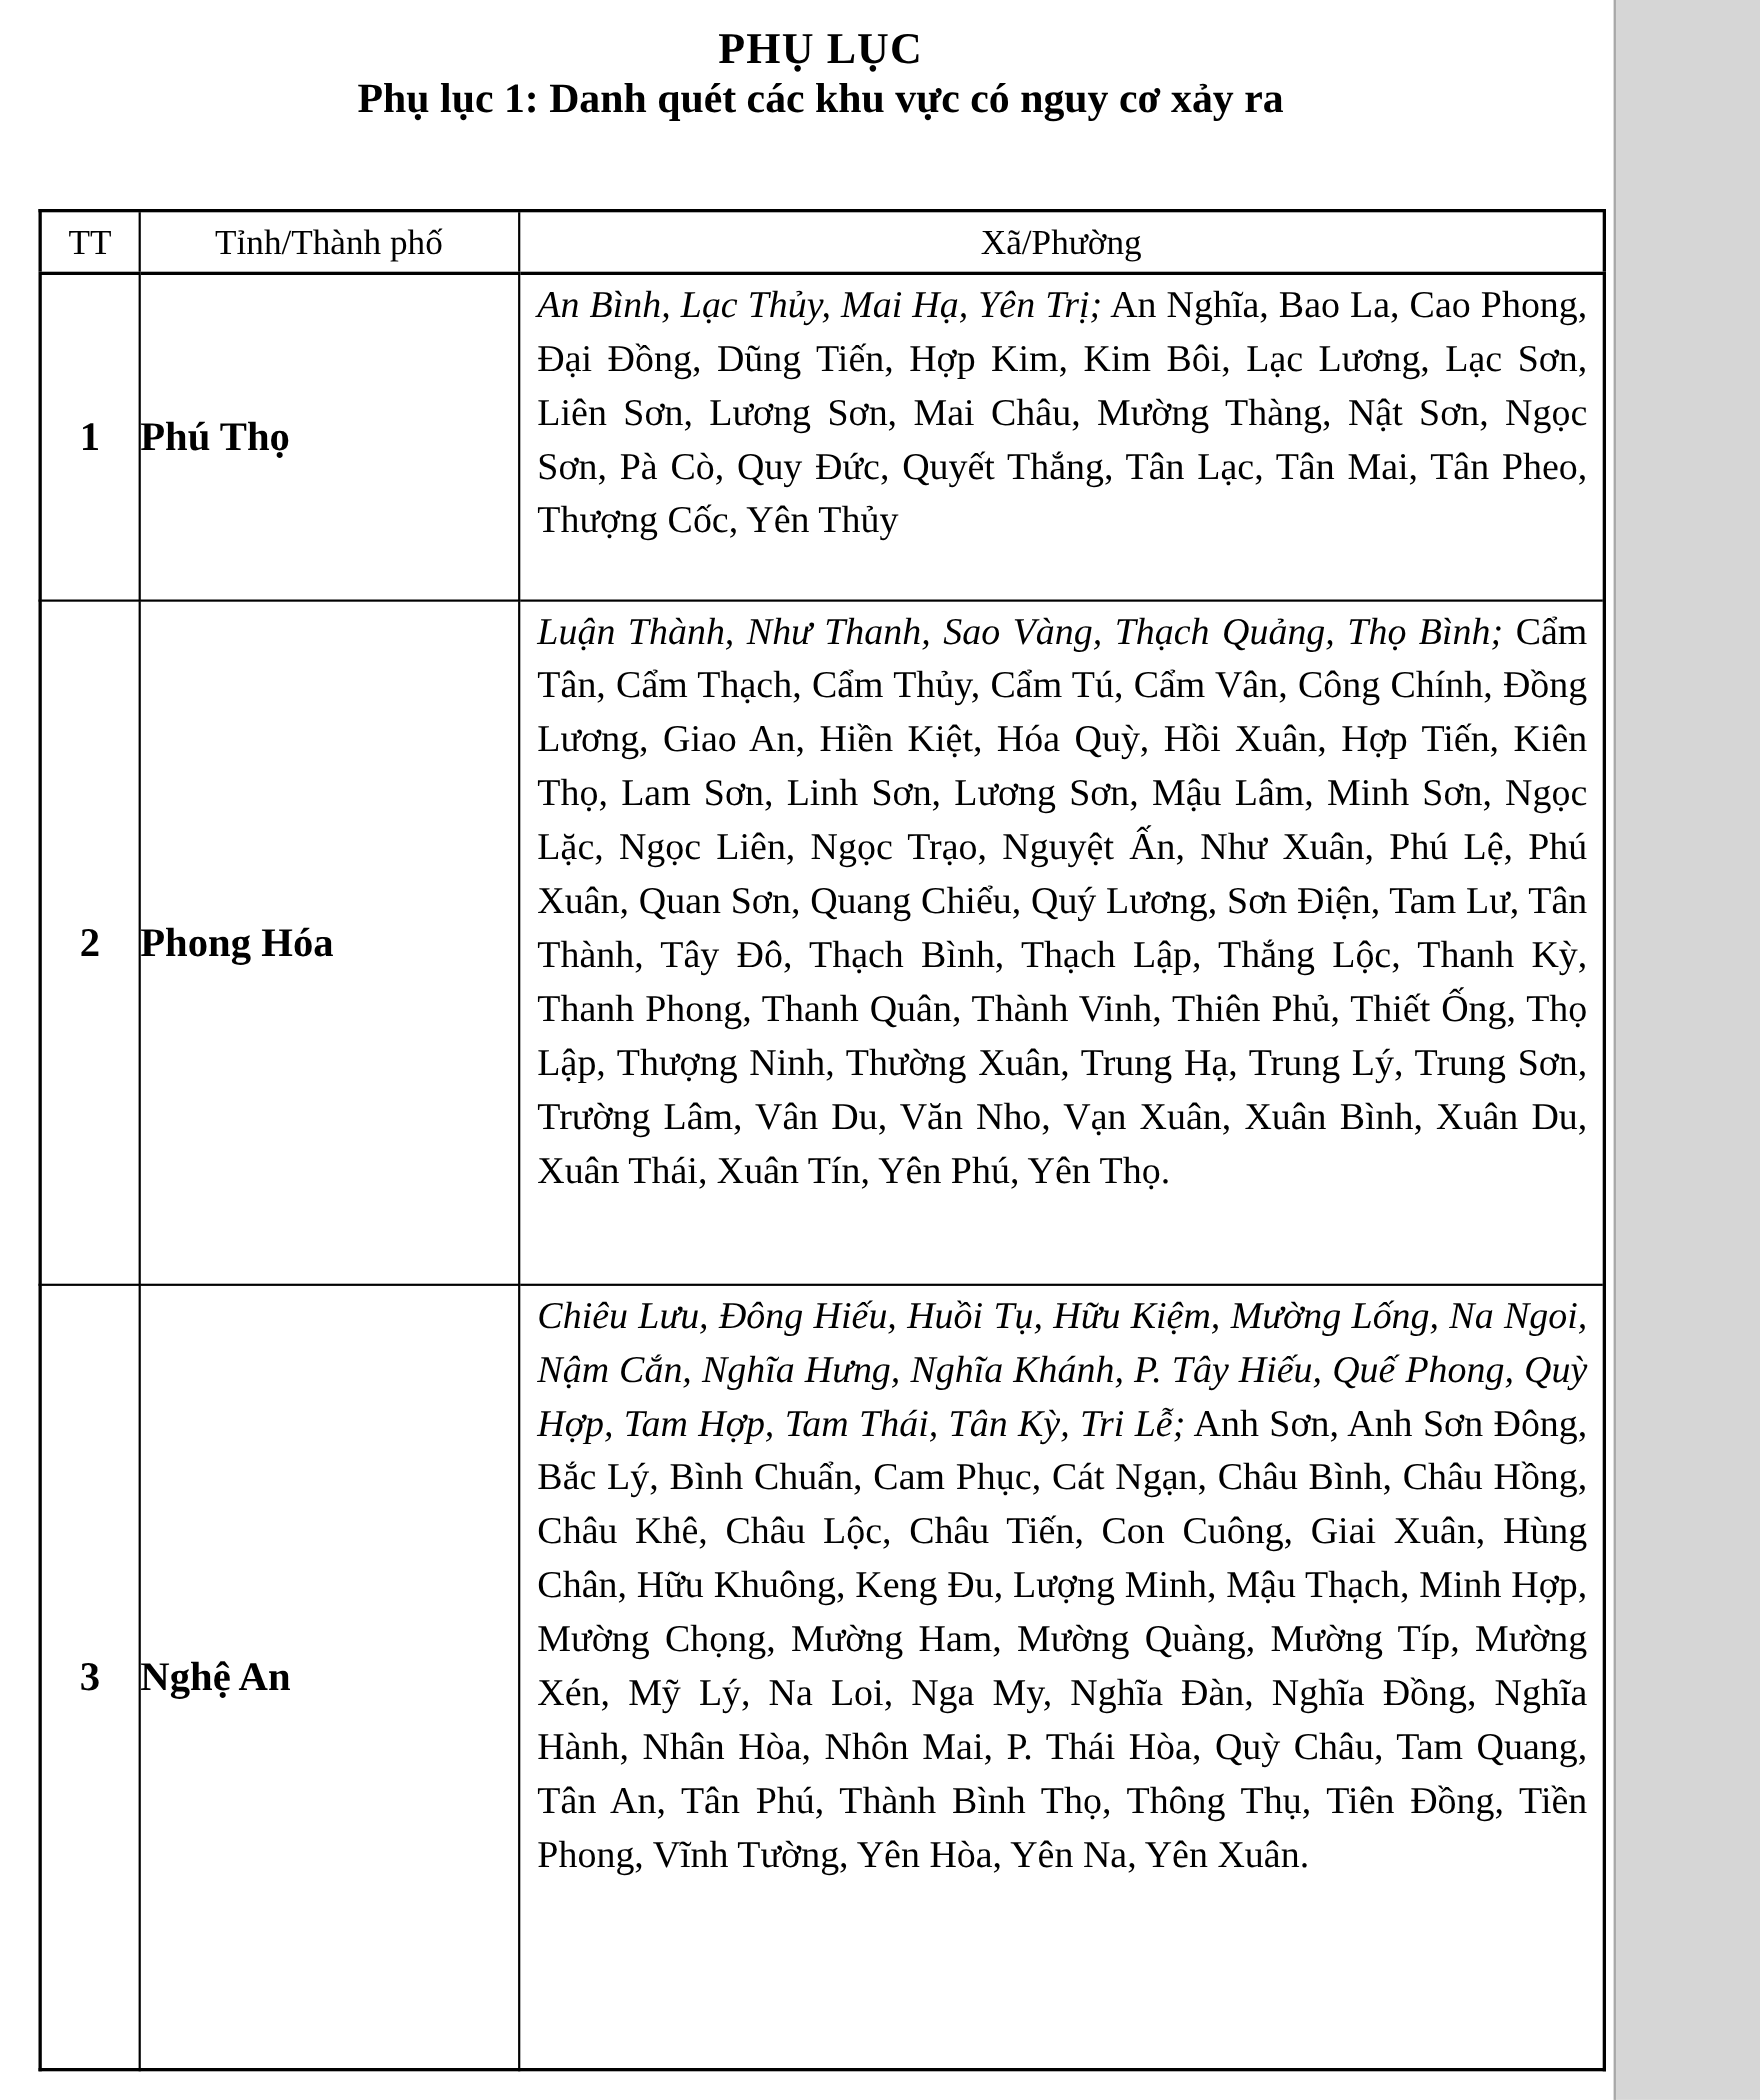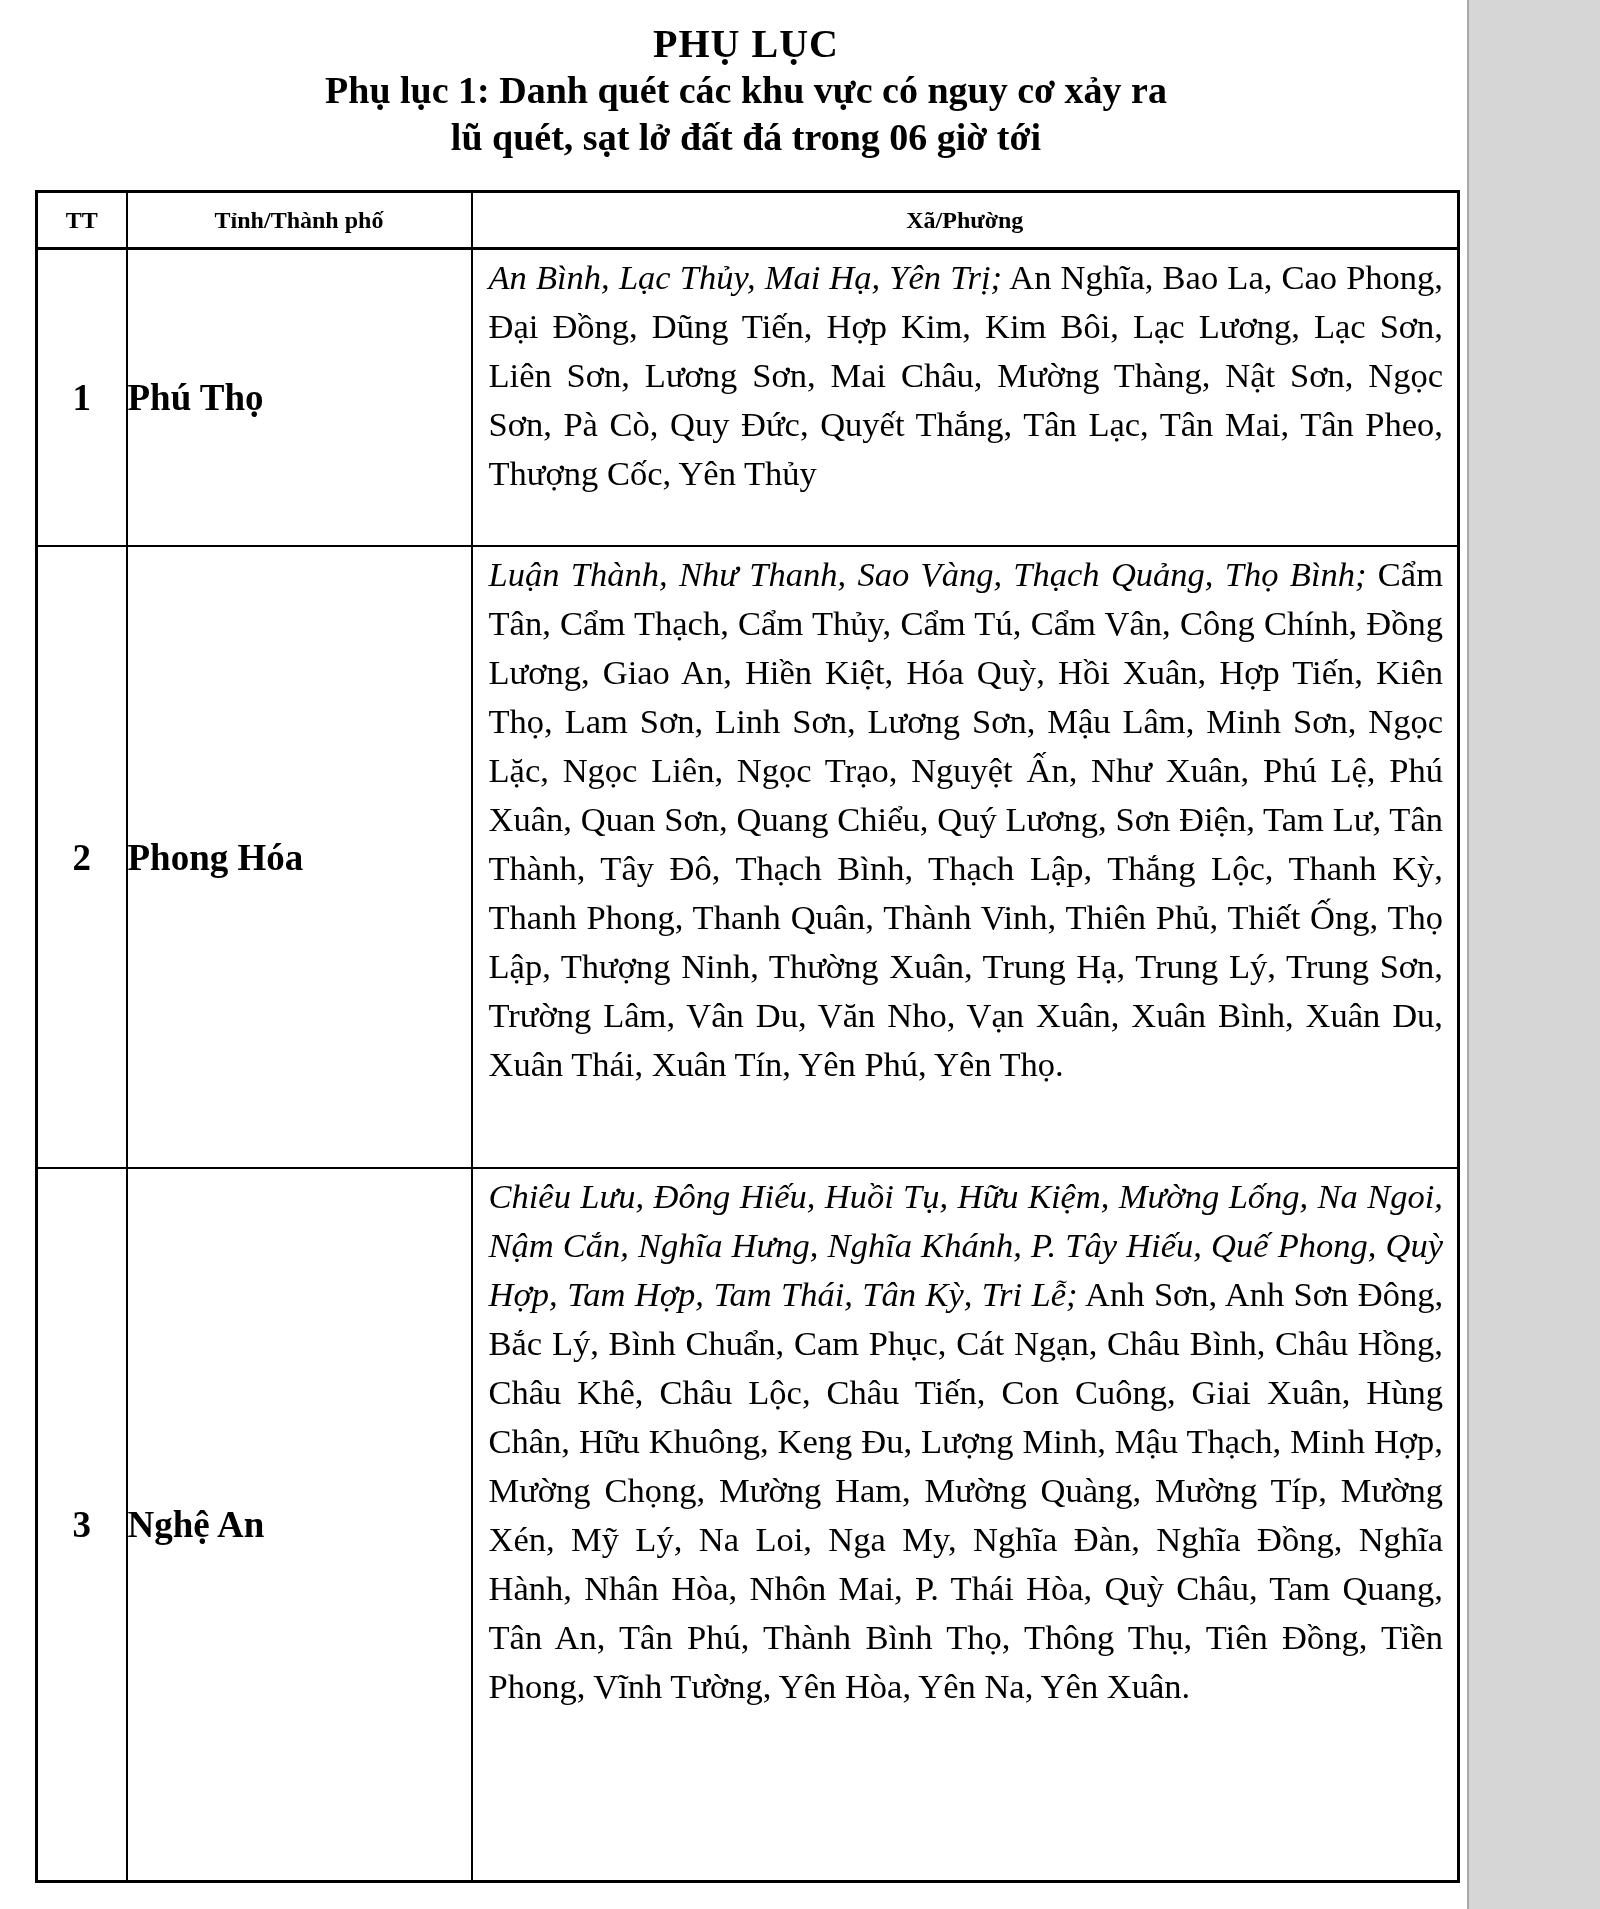--- a/index.html
+++ b/index.html
@@ -54,22 +54,22 @@
   }
   .doc-table td, .doc-table th {
     border: 2px solid #000000;
     vertical-align: middle;
     padding: 0;
   }
   .doc-table {
     border: 3px solid #000000;
   }
   .doc-table th {
-    font-size: 24px;
-    font-weight: bold;
+    font-size: 32px;
+    font-weight: normal;
     height: 54px;
     text-align: center;
     border-bottom-width: 3px;
   }
   .col-tt   { width: 90px; }
   .col-prov { width: 345px; }
   .col-comm { width: 987px; }
   .cell-tt {
     text-align: center;
     font-weight: bold;
@@ -96,21 +96,20 @@
 </head>
 <body>
 
 <div class="page">
 
   <div class="page-edge"></div>
 
   <div class="title-block">
     <div class="title-main">PHỤ LỤC</div>
     <div class="title-sub">Phụ lục 1: Danh quét các khu vực có nguy cơ xảy ra</div>
-    <div class="title-sub">lũ quét, sạt lở đất đá trong 06 giờ tới</div>
   </div>
 
   <table class="doc-table">
     <colgroup>
       <col class="col-tt">
       <col class="col-prov">
       <col class="col-comm">
     </colgroup>
     <thead>
       <tr>

